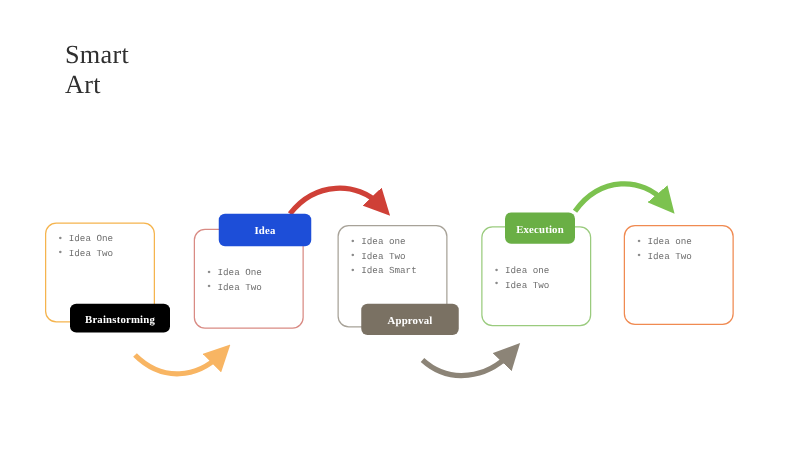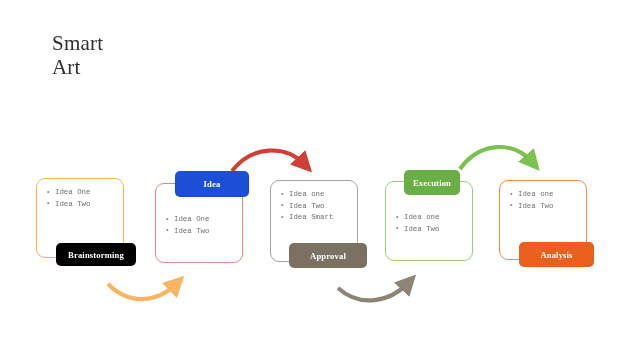--- a/index.html
+++ b/index.html
@@ -185,17 +185,14 @@
   <div class="badge" style="left:404px; top:170px; width:56px; height:25px; background:#6AAF45;">
     <span>Execution</span>
   </div>
 
   <div class="card" style="left:499px; top:180px; width:88px; height:80px; border-color:#F08A51;">
     <ul class="card-bullets top">
       <li>Idea one</li>
       <li>Idea Two</li>
     </ul>
   </div>
-  <div class="badge" style="left:519px; top:242px; width:75px; height:25px; background:#E8601C;">
-    <span>Analysis</span>
-  </div>
 
 </div>
 
 </body></html>

